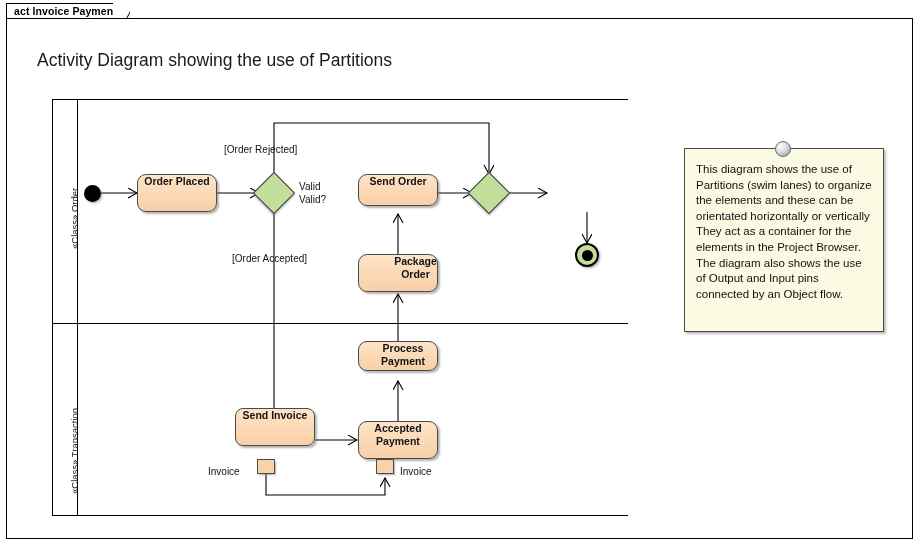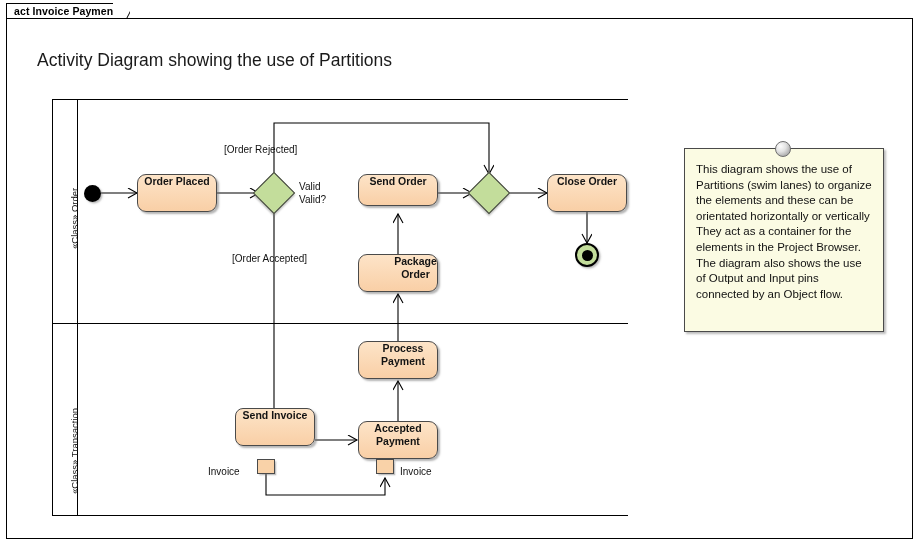--- a/index.html
+++ b/index.html
@@ -338,27 +338,24 @@
   <div class="action" style="left:358px; top:174px; width:80px; height:32px;">
     <span>Send Order</span>
   </div>
 
   <div class="action" style="left:358px; top:254px; width:80px; height:38px;padding-left:38px;">
     <span>Package Order</span>
   </div>
 
   <div class="diamond" style="left:474px; top:178px;"></div>
 
-  <div class="action" style="left:547px; top:174px; width:80px; height:38px;">
-    <span>Close Order</span>
-  </div>
 
   <div class="final-node" style="left:575px; top:243px;"></div>
 
-  <div class="action" style="left:358px; top:341px; width:80px; height:38px;padding-left:13px;">
+  <div class="action" style="left:358px; top:341px; width:80px; height:30px;padding-left:13px;">
     <span><span>Process</span><br><span>Payment</span></span>
   </div>
 
   <div class="action" style="left:235px; top:408px; width:80px; height:38px;border-radius:8px;">
     <span>Send Invoice</span>
   </div>
   <div class="pin" style="left:257px; top:459px;"></div>
   <div class="pin-label" style="left:208px; top:466px;">Invoice</div>
 
   <div class="action" style="left:358px; top:421px; width:80px; height:38px;">

